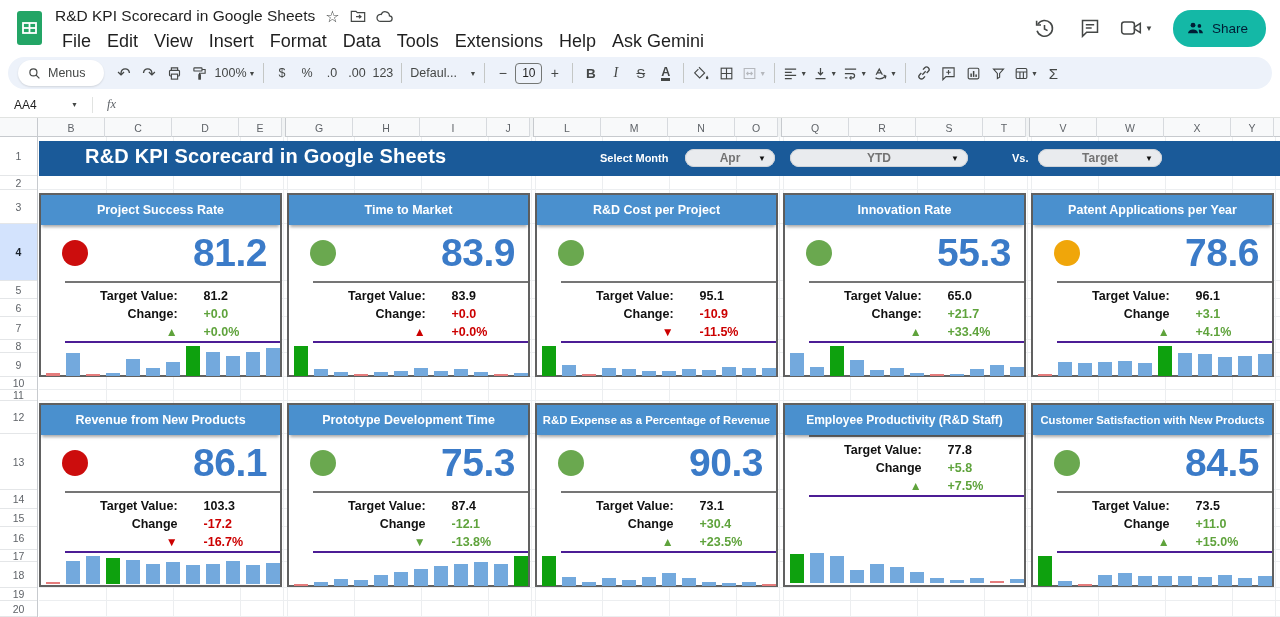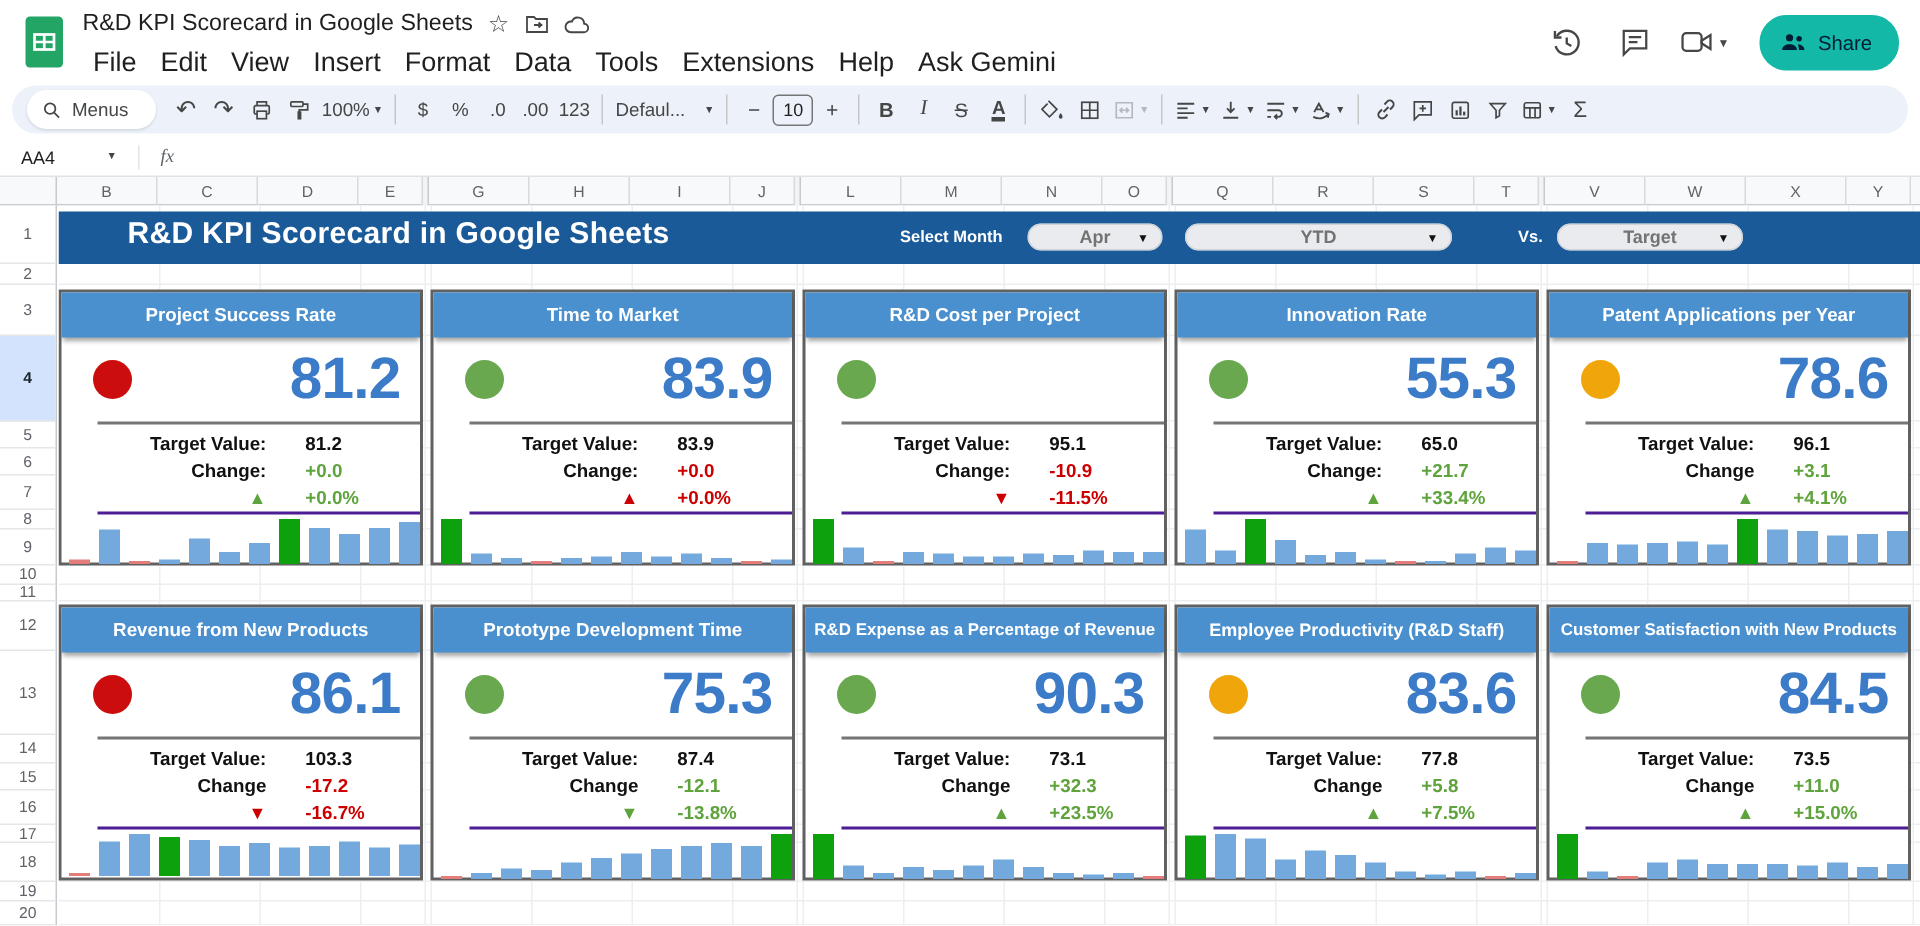--- a/index.html
+++ b/index.html
@@ -683,21 +683,21 @@
           <span class="dot green"></span>
           <span class="big">90.3</span>
         </div>
         <div class="card-stats">
           <div class="srow">
             <span class="slabel ">Target Value:</span>
             <span class="sval t-dark">73.1</span>
           </div>
           <div class="srow">
             <span class="slabel ">Change</span>
-            <span class="sval t-green">+32.3</span>
+            <span class="sval t-green">+30.4</span>
           </div>
           <div class="srow">
             <span class="slabel arrow t-green">▲</span>
             <span class="sval t-green">+23.5%</span>
           </div>
         </div>
         <div class="card-spark">
           <div class="bar g" style="height: 30px;"></div>
           <div class="bar b" style="height: 9px;"></div>
           <div class="bar b" style="height: 4px;"></div>
@@ -707,24 +707,20 @@
           <div class="bar b" style="height: 13px;"></div>
           <div class="bar b" style="height: 8px;"></div>
           <div class="bar b" style="height: 4px;"></div>
           <div class="bar b" style="height: 3px;"></div>
           <div class="bar b" style="height: 4px;"></div>
           <div class="bar r" style="height: 2px;"></div>
         </div>
       </div>
       <div class="card" style="left: 744px; top: 266px;">
         <div class="card-title" style="font-size: 12px;">Employee Productivity (R&amp;D Staff)</div>
-        <div class="card-value">
-          <span class="dot yellow"></span>
-          <span class="big">83.6</span>
-        </div>
         <div class="card-stats">
           <div class="srow">
             <span class="slabel ">Target Value:</span>
             <span class="sval t-dark">77.8</span>
           </div>
           <div class="srow">
             <span class="slabel ">Change</span>
             <span class="sval t-green">+5.8</span>
           </div>
           <div class="srow">

